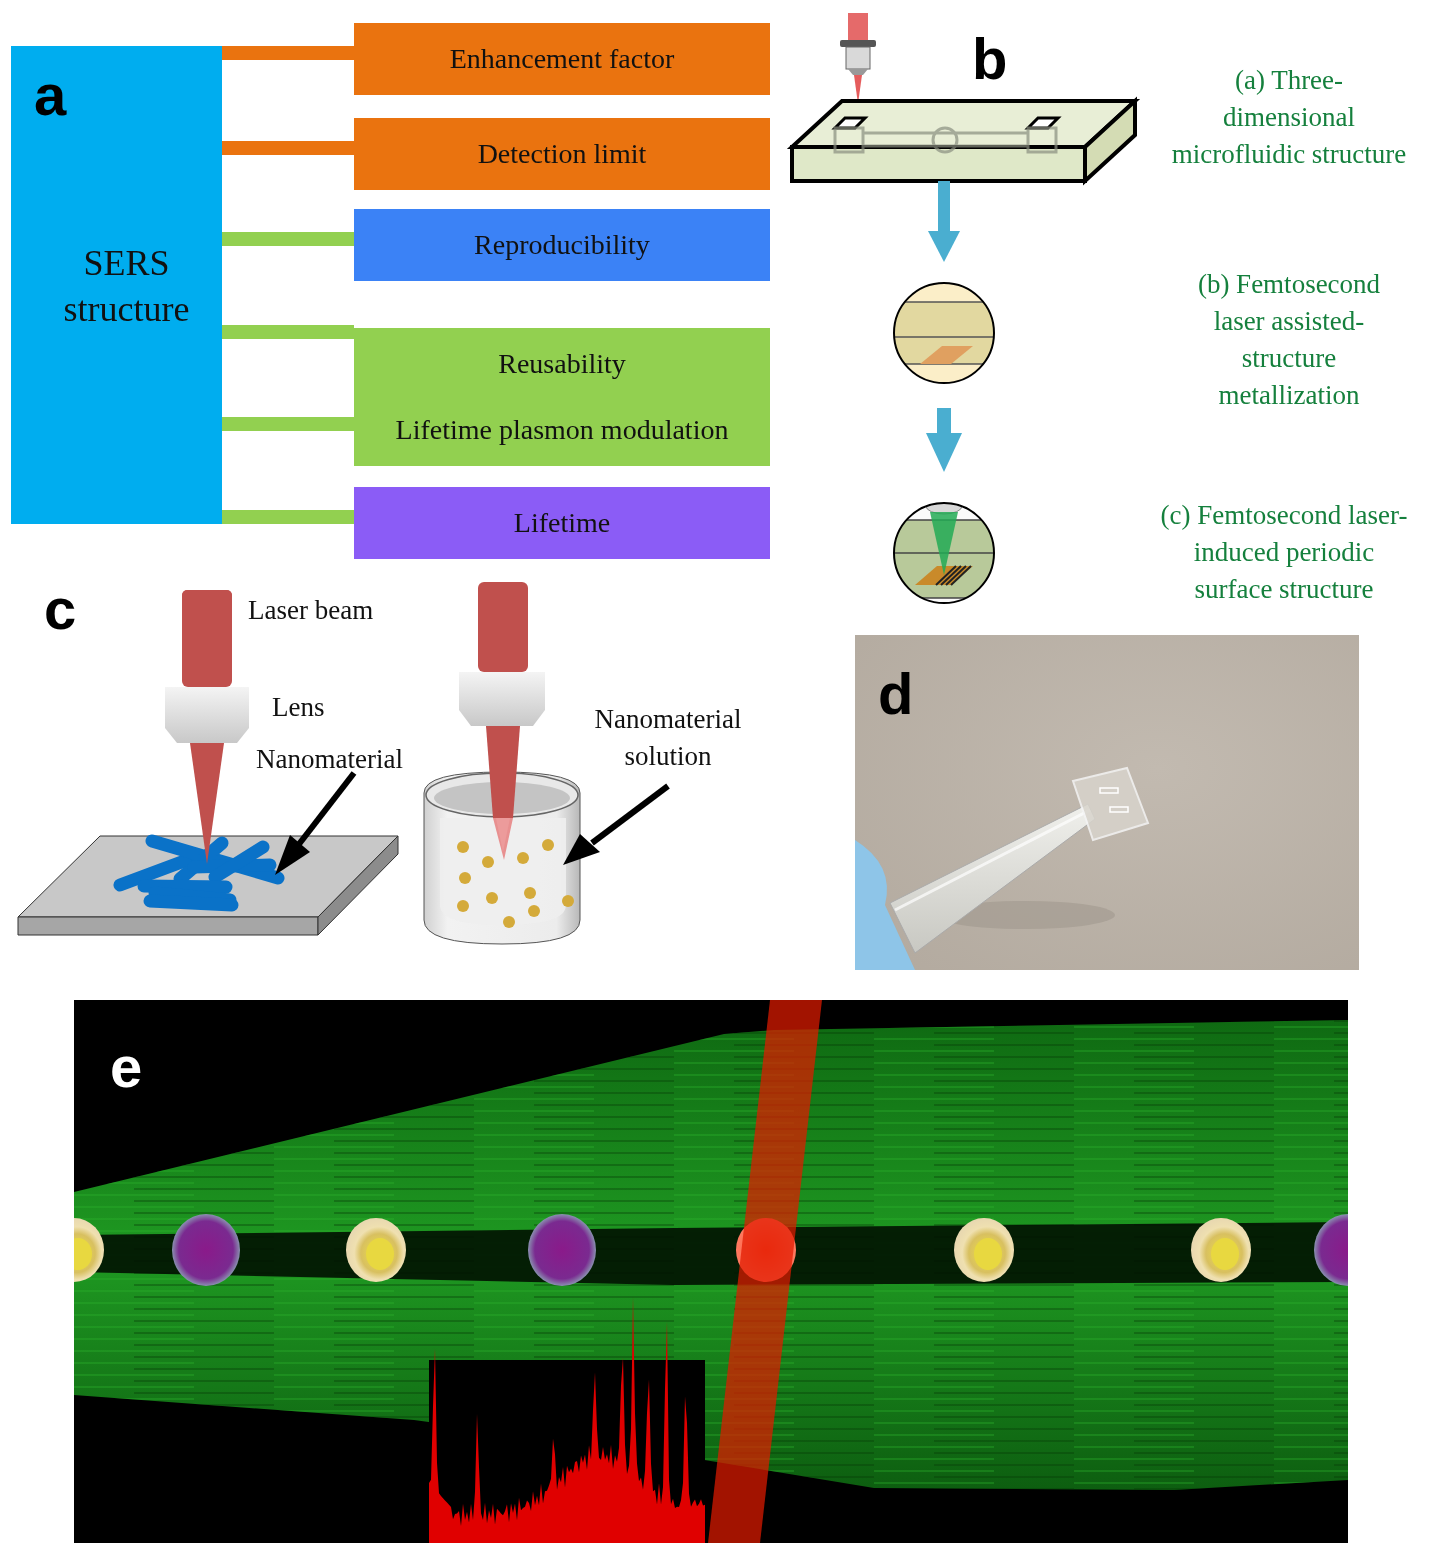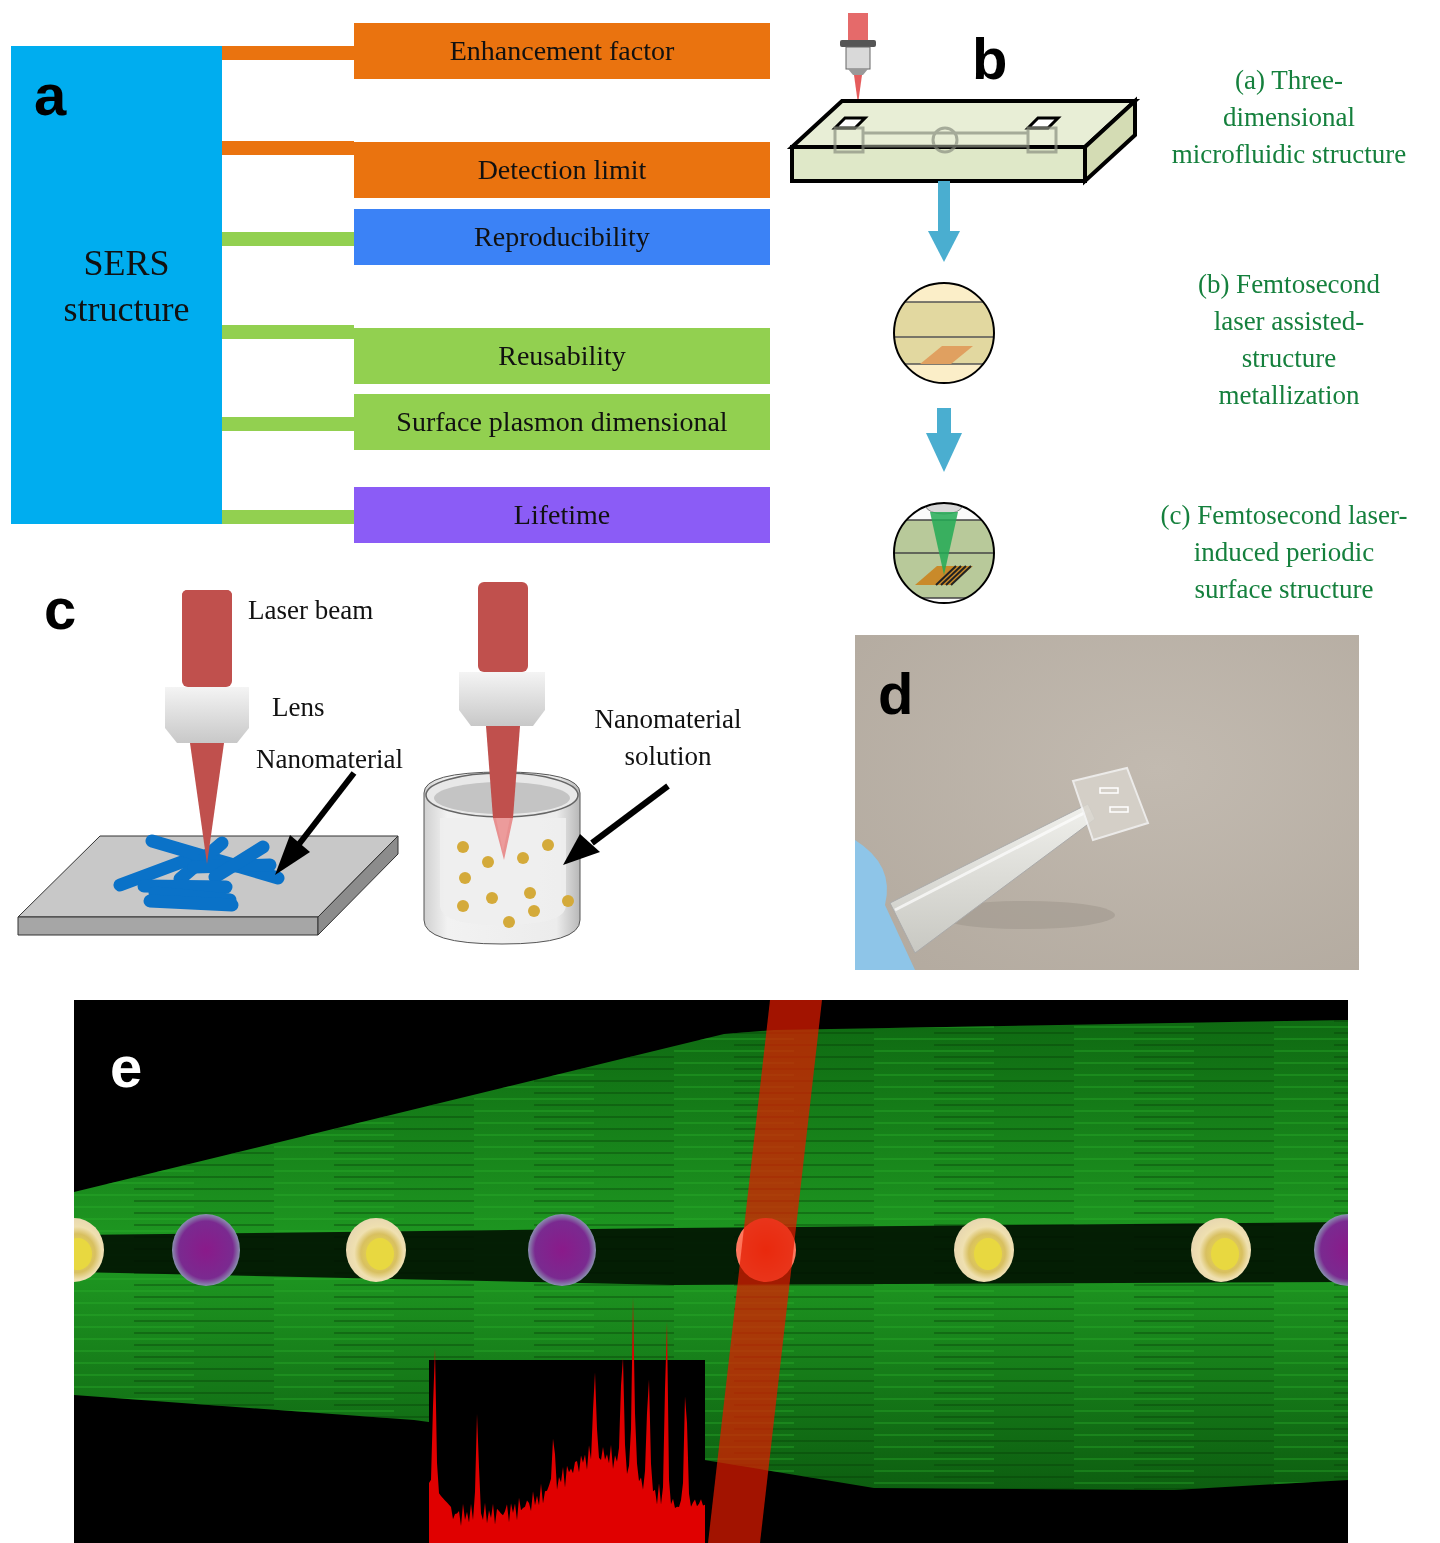--- a/index.html
+++ b/index.html
@@ -2,21 +2,21 @@
 <html><head>
 <meta charset="utf-8">
 <style>
   html, body { margin: 0; padding: 0; background: #ffffff; }
   body { width: 1440px; height: 1543px; position: relative; overflow: hidden; font-family: "Liberation Serif", serif; }
   .abs { position: absolute; }
   .panel-letter { position: absolute; font-family: "Liberation Sans", sans-serif; font-weight: bold; color: #000; line-height: 1; }
   
   #sers-box { left: 11px; top: 46px; width: 211px; height: 478px; background: #00adef; }
   #sers-label { left: 11px; top: 240px; width: 231px; text-align: center; font-size: 36px; line-height: 46px; color: #111; }
-  .crit-box { position: absolute; left: 354px; width: 416px; height: 56px; display: flex; align-items: center; justify-content: center; font-size: 28px; color: #111; }
+  .crit-box { position: absolute; left: 354px; width: 416px; height: 72px; display: flex; align-items: center; justify-content: center; font-size: 28px; color: #111; }
   .crit-conn { position: absolute; left: 222px; width: 132px; height: 14px; }
   
   .b-text { position: absolute; width: 300px; text-align: center; font-size: 27px; line-height: 37px; color: #15803d; }
   
   .c-text { position: absolute; font-size: 27px; line-height: 37px; color: #111; text-align: center; }
   
   #photo-d { left: 855px; top: 635px; width: 504px; height: 335px; background: #bcb3a9; overflow: hidden; }
   
   #panel-e { left: 74px; top: 1000px; width: 1274px; height: 543px; background: #000; overflow: hidden; }
 </style>
@@ -29,34 +29,34 @@
   <div id="sers-label" class="abs">
     <div>SERS</div>
     <div>structure</div>
   </div>
   <div id="criteria-list">
       <div class="crit-conn" style="top: 46px; background: rgb(234, 115, 15);"></div>
       <div class="crit-box" style="top: 23px; background: rgb(234, 115, 15);">
         <span>Enhancement factor</span>
       </div>
       <div class="crit-conn" style="top: 141px; background: rgb(234, 115, 15);"></div>
-      <div class="crit-box" style="top: 118px; background: rgb(234, 115, 15); margin-top: 24px;">
+      <div class="crit-box" style="top: 118px; background: rgb(234, 115, 15);">
         <span>Detection limit</span>
       </div>
       <div class="crit-conn" style="top: 232px; background: rgb(146, 208, 80);"></div>
       <div class="crit-box" style="top: 209px; background: #3b82f6;">
         <span>Reproducibility</span>
       </div>
       <div class="crit-conn" style="top: 325px; background: rgb(146, 208, 80);"></div>
       <div class="crit-box" style="top: 302px; background: rgb(146, 208, 80); margin-top: 26px;">
         <span>Reusability</span>
       </div>
       <div class="crit-conn" style="top: 417px; background: rgb(146, 208, 80);"></div>
       <div class="crit-box" style="top: 394px; background: rgb(146, 208, 80);">
-        <span>Surface plasmon dimensional</span>
+        <span>Lifetime plasmon modulation</span>
       </div>
       <div class="crit-conn" style="top: 510px; background: rgb(146, 208, 80);"></div>
       <div class="crit-box" style="top: 487px; background: #8b5cf6;">
         <span>Lifetime</span>
       </div>
     </div>
 </div>
 
 <div>
   <svg class="abs" style="left:780px;top:0;" width="380" height="620">

